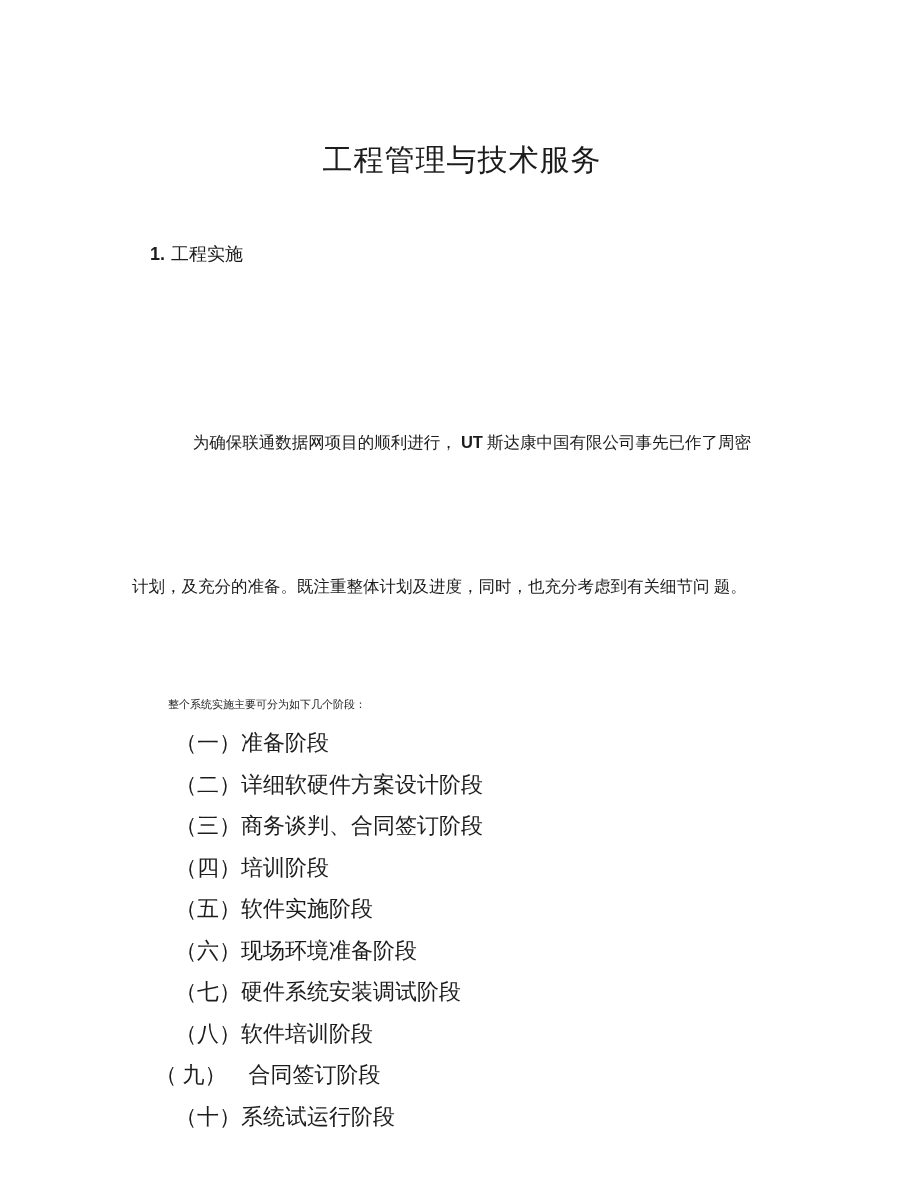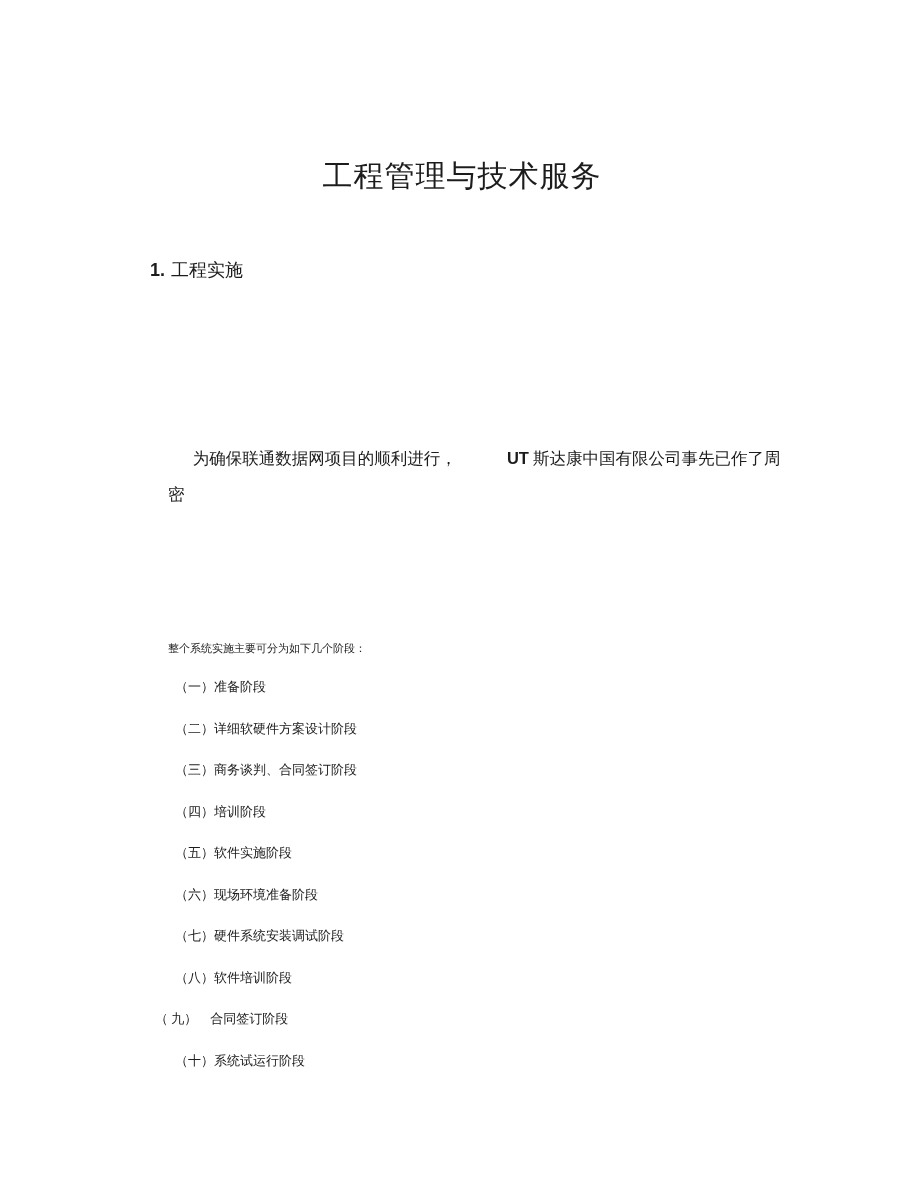--- a/index.html
+++ b/index.html
@@ -11,21 +11,21 @@
     height: 1192px;
     background: #ffffff;
     color: #1c1c1c;
     font-family: "Liberation Serif", "DejaVu Serif", serif;
     position: relative;
     overflow: hidden;
   }
   .page {
     position: absolute;
     left: 132px;
-    top: 16px;
+    top: 0;
     width: 660px;
   }
   .doc-title {
     padding-top: 122px;
     text-align: center;
     font-size: 30px;
     line-height: 36px;
     font-weight: normal;
     letter-spacing: 1px;
     white-space: pre-wrap;
@@ -46,35 +46,34 @@
     font-size: 16.5px;
     line-height: 36px;
     white-space: pre-wrap;
   }
   .intro .first-line {
     padding-left: 36px;
   }
   .brand {
     font-family: "Liberation Sans", "DejaVu Sans", sans-serif;
     font-weight: bold;
-    margin-left: 46px;
   }
   .lead {
     margin-top: 9px;
     font-size: 11px;
     line-height: 36px;
     padding-left: 36px;
     white-space: pre-wrap;
   }
   .phase-list {
     margin: 0;
     padding: 0;
   }
   .phase {
-    font-size: 13px;
+    font-size: 22px;
     line-height: 41.5px;
     padding-left: 43px;
     white-space: pre-wrap;
   }
   .phase.shift-left {
     padding-left: 23px;
   }
 </style>
 </head>
 <body>
@@ -84,20 +83,21 @@
   <h1 class="doc-title">工程管理与技术服务</h1>
 
   <div class="section-heading">
     <span class="num">1.</span><span>工程实施</span>
   </div>
 
   <div class="intro">
     <div class="first-line">
       <span>为确保联通数据网项目的顺利进行， </span><span class="brand">UT</span><span> 斯达康中国有限公司事先已作了周密</span>
     </div>
+    <div>计划，及充分的准备。既注重整体计划及进度，同时，也充分考虑到有关细节问 题。</div>
   </div>
 
   <div class="lead">整个系统实施主要可分为如下几个阶段：</div>
 
   <div class="phase-list">
     <div class="phase">（一）准备阶段</div>
     <div class="phase">（二）详细软硬件方案设计阶段</div>
     <div class="phase">（三）商务谈判、合同签订阶段</div>
     <div class="phase">（四）培训阶段</div>
     <div class="phase">（五）软件实施阶段</div>

